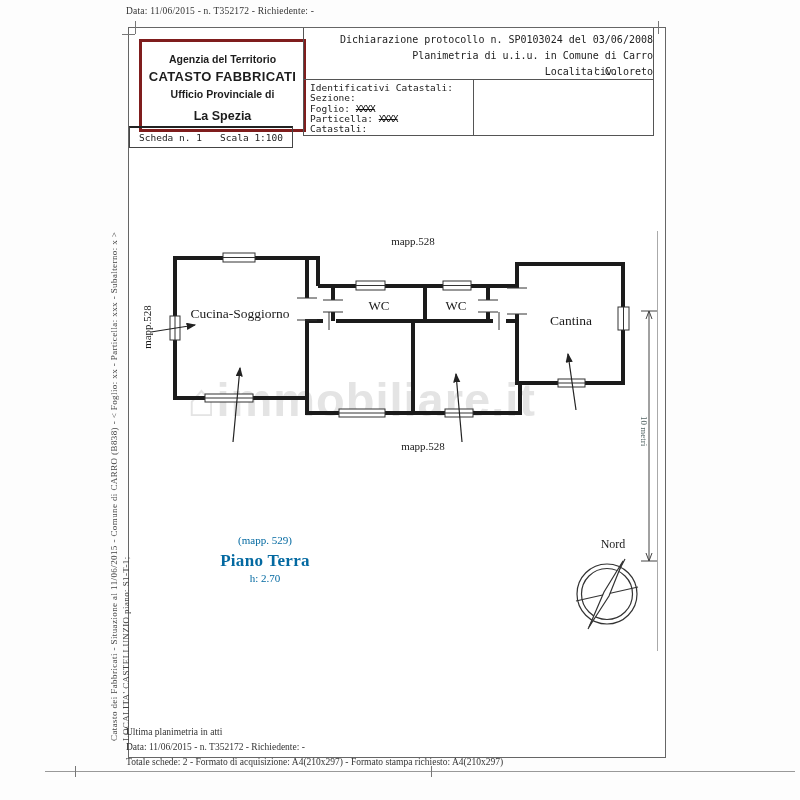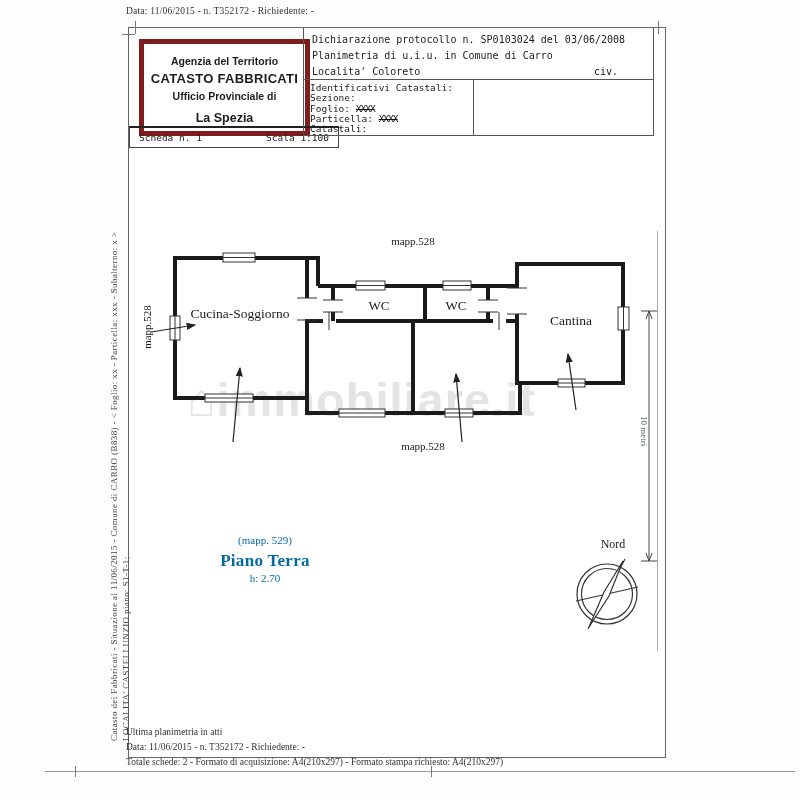--- a/index.html
+++ b/index.html
@@ -15,40 +15,40 @@
   }
   .page{
     position:absolute;left:128px;top:27px;width:536px;height:729px;
     border:1px solid #666;background:#fff;
   }
   
   .tick{position:absolute;background:#777;}
   
   .agency-box{
     position:absolute;left:10px;top:11px;width:161px;height:87px;
-    border:5px solid #7f1d1d;text-align:center;
+    border:3px solid #7f1d1d;text-align:center;
     font-family:"Liberation Sans", sans-serif;color:#1d1d1d;
   }
   .agency-box .l1{font-size:10.5px;font-weight:bold;margin-top:11px;}
   .agency-box .l2{font-size:13px;font-weight:bold;margin-top:4px;letter-spacing:.3px;}
   .agency-box .l3{font-size:10.5px;font-weight:bold;margin-top:4px;}
   .agency-box .l4{font-size:12.5px;font-weight:bold;margin-top:9px;}
   .scheda-box{
-    position:absolute;left:0;top:98px;width:210px;height:22px;
+    position:absolute;left:0;top:98px;width:164px;height:22px;
     border:1px solid #444;border-top:2.5px solid #222;box-sizing:border-box;
     display:flex;align-items:center;justify-content:space-between;
     padding:0 9px;font:9.5px "DejaVu Sans Mono", monospace;color:#222;
   }
   .decl-box{
     position:absolute;left:174px;top:0;width:351px;height:52px;box-sizing:border-box;
     border-left:1px solid #555;border-right:1px solid #555;border-bottom:1px solid #555;
     font:10px "DejaVu Sans Mono", monospace;color:#222;
     padding:4px 0 0 8px;
   }
-  .decl-box .row{height:16px;line-height:16px;white-space:nowrap;position:relative;}
+  .decl-box .row{height:16px;line-height:16px;white-space:nowrap;position:relative;text-align:right;}
   .decl-box .civ{position:absolute;left:282px;top:0;}
   .ident-box{
     position:absolute;left:174px;top:52px;width:351px;height:56px;box-sizing:border-box;
     border-left:1px solid #555;border-right:1px solid #555;border-bottom:1px solid #555;
     display:flex;font:9.5px "DejaVu Sans Mono", monospace;color:#222;
   }
   .ident-left{width:170px;box-sizing:border-box;border-right:1px solid #555;padding:3px 8px 0 6px;}
   .ident-left div{height:10.3px;line-height:10.3px;white-space:nowrap;}
   .ident-right{flex:1;padding:3px 8px 0 8px;position:relative;}
   .ident-right div{line-height:9.5px;white-space:nowrap;}

